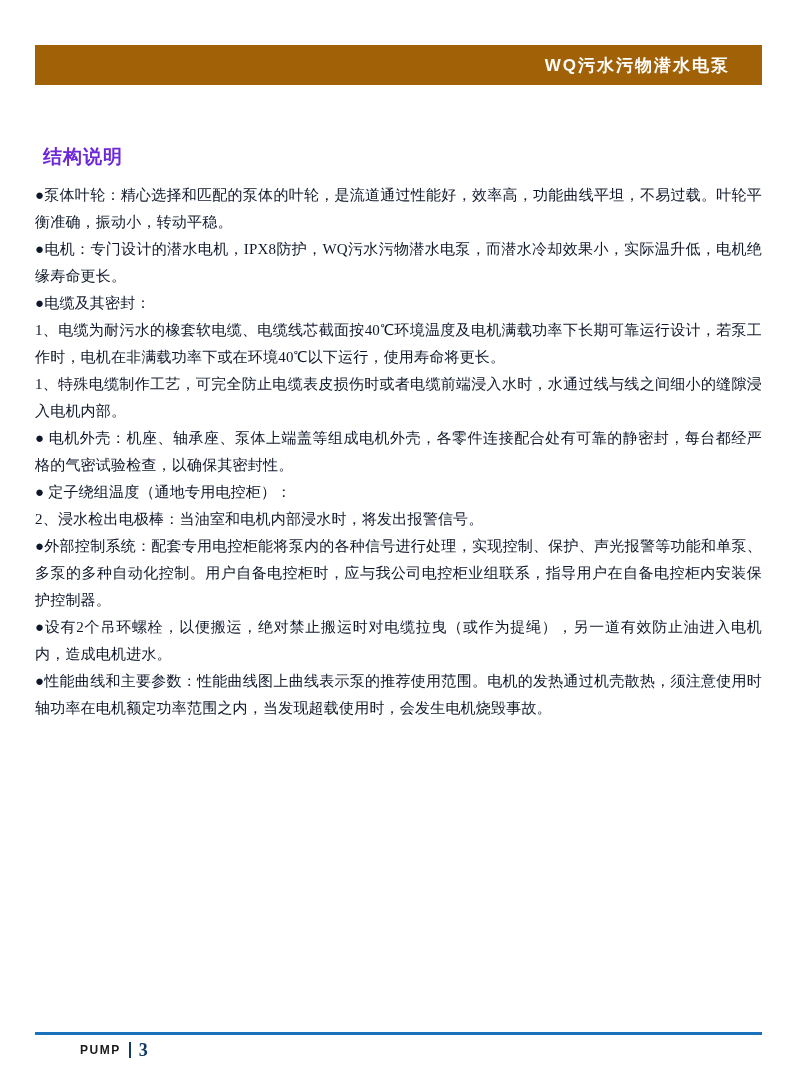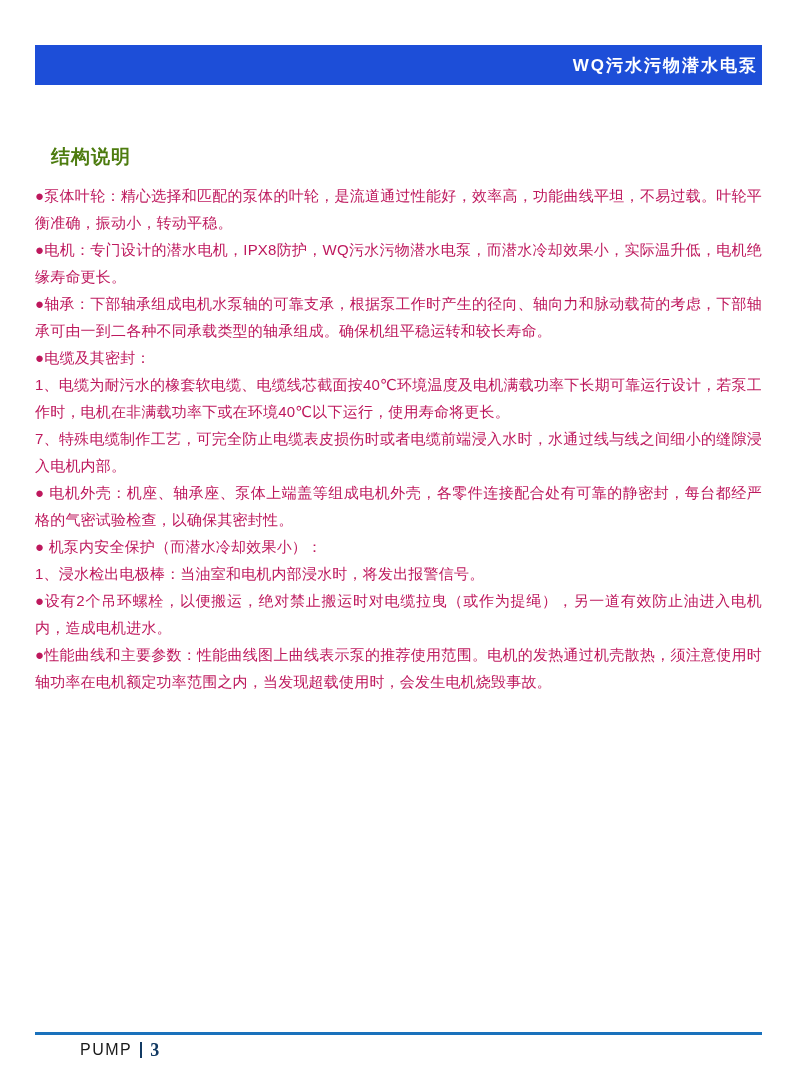--- a/index.html
+++ b/index.html
@@ -15,56 +15,57 @@
     background: #ffffff;
     overflow: hidden;
   }
   
   .header-bar {
     position: absolute;
     left: 35px;
     top: 45px;
     width: 727px;
     height: 40px;
-    background: #1d4ed8;
+    background: #a16207;
     display: flex;
     align-items: center;
     justify-content: flex-end;
     box-sizing: border-box;
-    padding-right: 4px;
+    padding-right: 32px;
   }
   .header-title {
     color: #ffffff;
     font-size: 17px;
     font-weight: bold;
     letter-spacing: 2px;
     white-space: nowrap;
   }
   
   .content {
     position: absolute;
     left: 35px;
     top: 144px;
     width: 727px;
   }
   .section-heading {
     font-size: 19px;
     font-weight: bold;
-    color: #4d7c0f;
+    color: #6d28d9;
     letter-spacing: 1px;
-    margin: 0 0 12px 16px;
+    margin: 0 0 12px 8px;
   }
   .paragraphs p {
     margin: 0;
     font-size: 15px;
     line-height: 27px;
-    color: #be185d;
+    color: #0f172a;
     text-align: justify;
     text-justify: inter-ideograph;
     letter-spacing: 0.2px;
+    font-family: Liberation Serif, serif;
   }
   
   .footer {
     position: absolute;
     left: 35px;
     bottom: 13px;
     width: 727px;
   }
   .footer-rule {
     width: 100%;
@@ -72,22 +73,22 @@
     background: #1a71bc;
   }
   .footer-row {
     display: flex;
     align-items: center;
     margin-top: 5px;
     margin-left: 45px;
     height: 20px;
   }
   .footer-brand {
-    font-size: 16px;
-    font-weight: normal;
+    font-size: 12px;
+    font-weight: bold;
     color: #1a1a1a;
     letter-spacing: 1.5px;
   }
   .footer-divider {
     width: 2px;
     height: 16px;
     background: #123a63;
     margin: 0 8px;
   }
   .footer-page {
@@ -104,27 +105,27 @@
 
   <div class="header-bar">
     <span class="header-title">WQ污水污物潜水电泵</span>
   </div>
 
   <div class="content">
     <h1 class="section-heading">结构说明</h1>
     <div class="paragraphs" id="paragraphs">
         <p>●泵体叶轮：精心选择和匹配的泵体的叶轮，是流道通过性能好，效率高，功能曲线平坦，不易过载。叶轮平衡准确，振动小，转动平稳。</p>
         <p>●电机：专门设计的潜水电机，IPX8防护，WQ污水污物潜水电泵，而潜水冷却效果小，实际温升低，电机绝缘寿命更长。</p>
-        <p>●轴承：下部轴承组成电机水泵轴的可靠支承，根据泵工作时产生的径向、轴向力和脉动载荷的考虑，下部轴承可由一到二各种不同承载类型的轴承组成。确保机组平稳运转和较长寿命。</p>
         <p>●电缆及其密封：</p>
         <p>1、电缆为耐污水的橡套软电缆、电缆线芯截面按40℃环境温度及电机满载功率下长期可靠运行设计，若泵工作时，电机在非满载功率下或在环境40℃以下运行，使用寿命将更长。</p>
-        <p>7、特殊电缆制作工艺，可完全防止电缆表皮损伤时或者电缆前端浸入水时，水通过线与线之间细小的缝隙浸入电机内部。</p>
+        <p>1、特殊电缆制作工艺，可完全防止电缆表皮损伤时或者电缆前端浸入水时，水通过线与线之间细小的缝隙浸入电机内部。</p>
         <p>● 电机外壳：机座、轴承座、泵体上端盖等组成电机外壳，各零件连接配合处有可靠的静密封，每台都经严格的气密试验检查，以确保其密封性。</p>
-        <p>● 机泵内安全保护（而潜水冷却效果小）：</p>
-        <p>1、浸水检出电极棒：当油室和电机内部浸水时，将发出报警信号。</p>
+        <p>● 定子绕组温度（通地专用电控柜）：</p>
+        <p>2、浸水检出电极棒：当油室和电机内部浸水时，将发出报警信号。</p>
+        <p>●外部控制系统：配套专用电控柜能将泵内的各种信号进行处理，实现控制、保护、声光报警等功能和单泵、多泵的多种自动化控制。用户自备电控柜时，应与我公司电控柜业组联系，指导用户在自备电控柜内安装保护控制器。</p>
         <p>●设有2个吊环螺栓，以便搬运，绝对禁止搬运时对电缆拉曳（或作为提绳），另一道有效防止油进入电机内，造成电机进水。</p>
         <p>●性能曲线和主要参数：性能曲线图上曲线表示泵的推荐使用范围。电机的发热通过机壳散热，须注意使用时轴功率在电机额定功率范围之内，当发现超载使用时，会发生电机烧毁事故。</p>
       </div>
   </div>
 
   <div class="footer">
     <div class="footer-rule"></div>
     <div class="footer-row">
       <span class="footer-brand">PUMP</span>
       <span class="footer-divider"></span>

